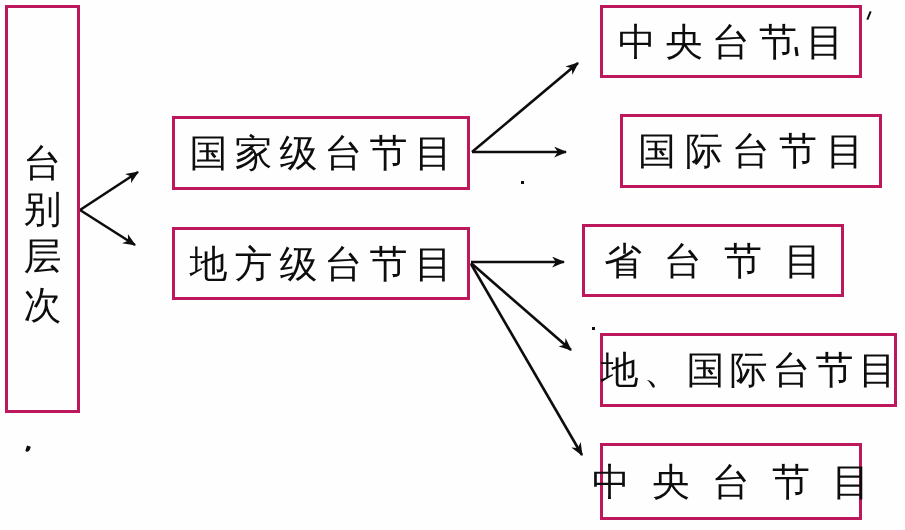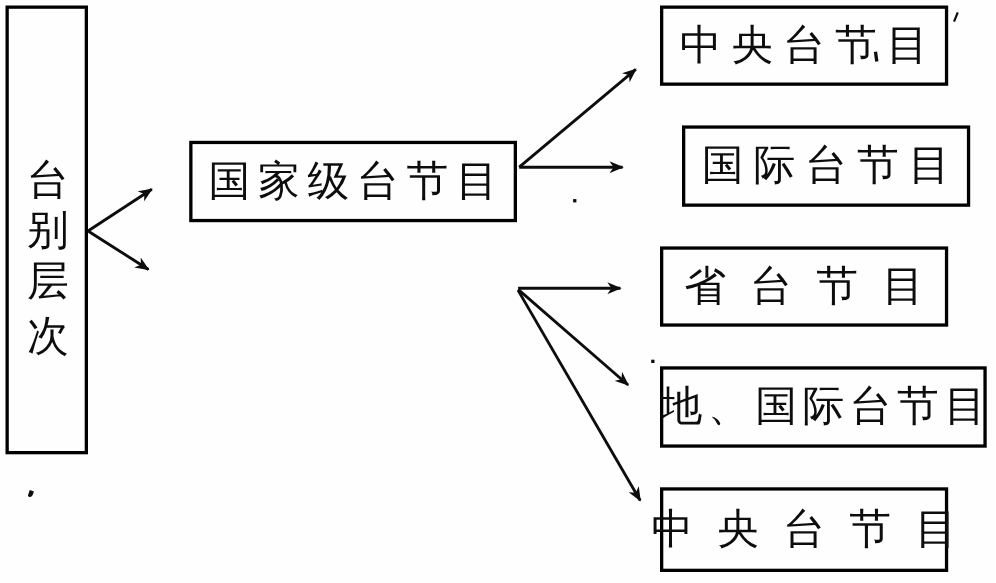--- a/index.html
+++ b/index.html
@@ -17,21 +17,21 @@
     overflow: hidden;
   }
   .edges-layer {
     position: absolute;
     left: 0; top: 0;
     width: 905px; height: 530px;
     pointer-events: none;
   }
   .node {
     position: absolute;
-    border: 3px solid #000000;
+    border: 3px solid #be185d;
     background: #fefefe;
     display: flex;
     align-items: center;
     justify-content: center;
     box-sizing: border-box;
   }
   .node .label {
     font-size: 38px;
     line-height: 1;
     font-weight: 500;
@@ -42,27 +42,27 @@
     left: 5px; top: 5px;
     width: 75px; height: 408px;
   }
   .node-root .label {
     writing-mode: vertical-lr;
     text-orientation: upright;
     letter-spacing: 48px;
     font-size: 38px;
   }
   
-  .node-national { left: 172px; top: 128px; width: 298px; height: 74px; }
+  .node-national { left: 172px; top: 116px; width: 298px; height: 74px; }
   .node-local    { left: 172px; top: 227px; width: 298px; height: 73px; }
   .node-national .label, .node-local .label { letter-spacing: 7px; text-indent: 7px; }
   
   .node-central       { left: 600px; top: 5px;   width: 262px; height: 73px; }
   .node-international { left: 600px; top: 114px; width: 262px; height: 74px; margin-left: 20px; }
-  .node-province      { left: 600px; top: 224px; width: 262px; height: 73px; }
+  .node-province      { left: 582px; top: 224px; width: 262px; height: 73px; }
   .node-city          { left: 600px; top: 333px; width: 297px; height: 74px; }
   .node-county        { left: 600px; top: 443px; width: 262px; height: 77px; }
   .node-central .label, .node-international .label { letter-spacing: 9px; text-indent: 9px; }
   .node-city .label { letter-spacing: 5px; text-indent: 5px; }
   .node-province .label, .node-county .label { letter-spacing: 22px; text-indent: 22px; }
   
   .noise {
     position: absolute;
     background: #0d0d0d;
   }
@@ -93,20 +93,23 @@
   </svg>
 
   <div class="node node-root">
     <span class="label">台别层次</span>
   </div>
 
   <div class="node node-national">
     <span class="label">国家级台节目</span>
   </div>
 
+  <div class="node node-local">
+    <span class="label">地方级台节目</span>
+  </div>
 
   <div class="node node-central">
     <span class="label">中央台节目</span>
   </div>
 
   <div class="node node-international">
     <span class="label">国际台节目</span>
   </div>
 
   <div class="node node-province">

